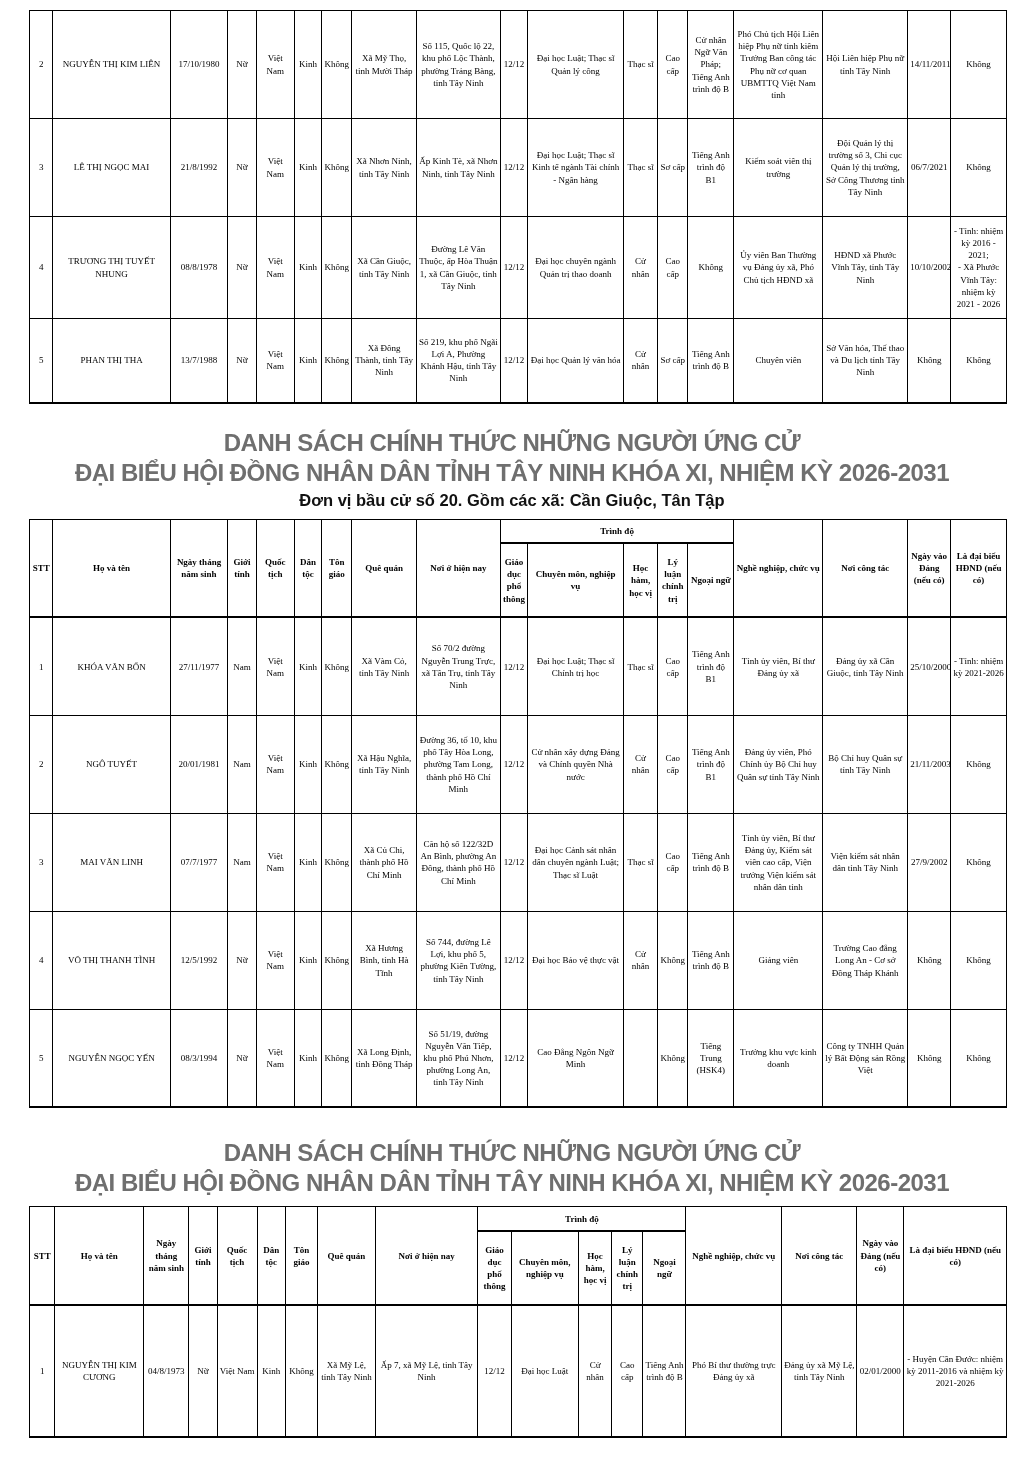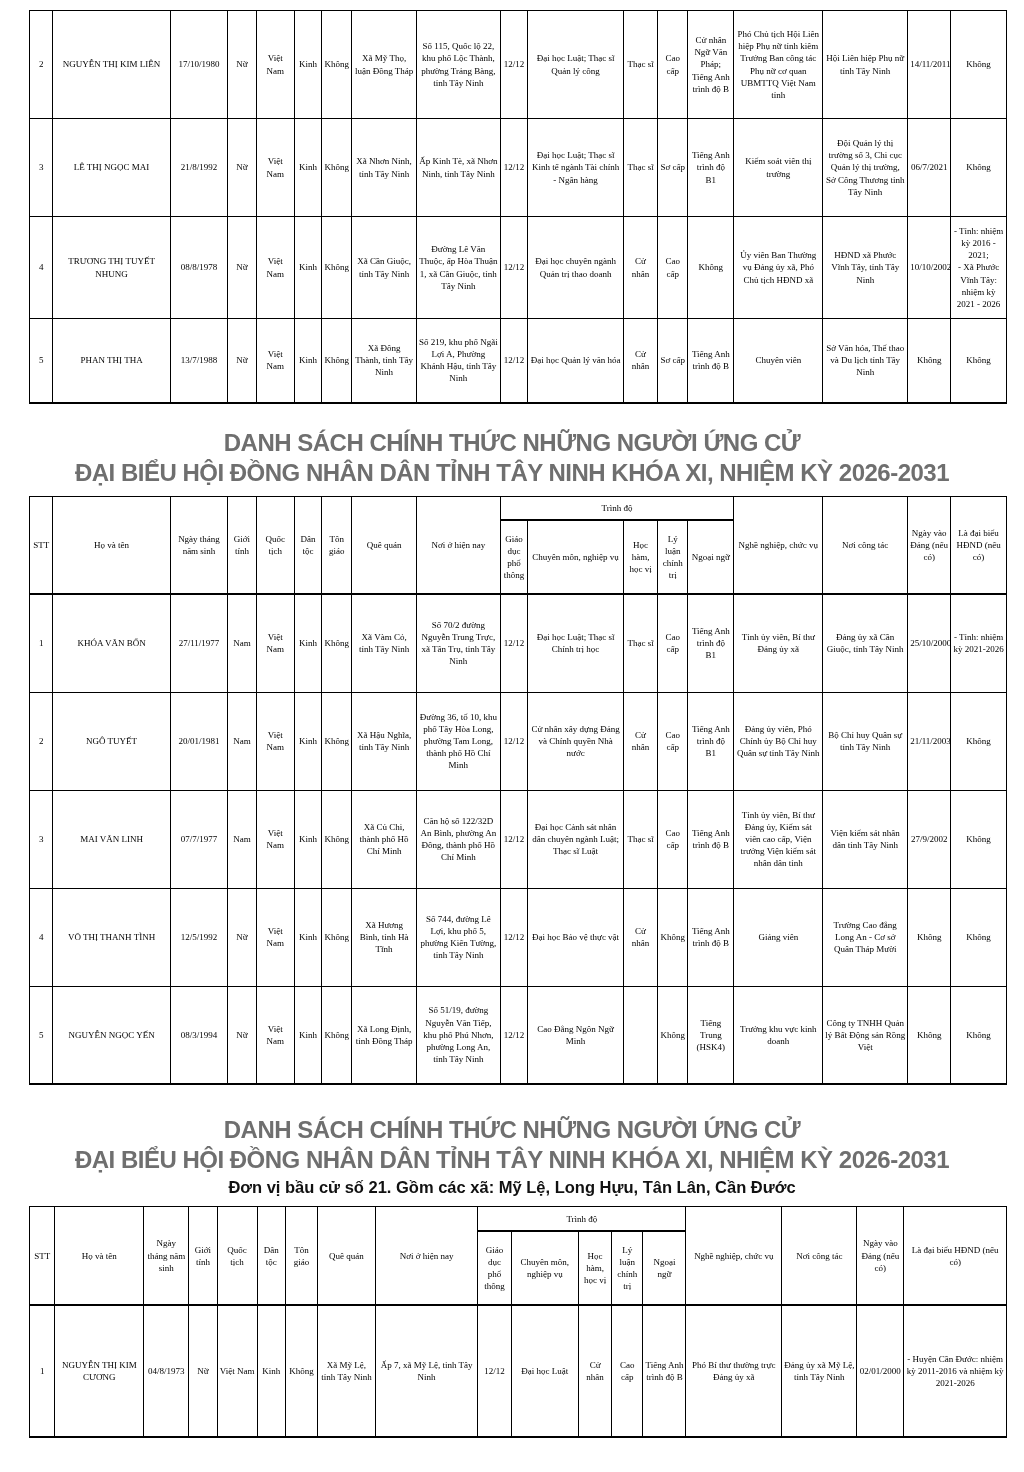--- a/index.html
+++ b/index.html
@@ -24,21 +24,21 @@
     border: 1px solid #000;
     font-size: 9px;
     line-height: 1.35;
     text-align: center;
     vertical-align: middle;
     padding: 2px 2px;
     white-space: pre-line;
     overflow: hidden;
   }
   table.doc-table th {
-    font-weight: normal;
+    font-weight: bold;
     font-size: 9px;
   }
   table.doc-table thead tr.group-row th { height: 24px; }
   table.doc-table thead tr.label-row th { height: 74px; }
   table.doc-table thead { border-bottom: 2px solid #000; }
   table.doc-table thead th { border-bottom-width: 2px; }
   td.name-cell { text-align: left; }
 
   .title-block { text-align: center; }
   .title-block.first { margin-top: 24px; margin-bottom: 8px; }
@@ -96,21 +96,21 @@
     </colgroup>
     <tbody>
         <tr>
           <td>2</td>
           <td class="name-cell">NGUYỄN THỊ KIM LIÊN</td>
           <td>17/10/1980</td>
           <td>Nữ</td>
           <td>Việt Nam</td>
           <td>Kinh</td>
           <td>Không</td>
-          <td>Xã Mỹ Thọ, luận Đồng Tháp</td>
+          <td>Xã Mỹ Thọ, tỉnh Mười Tháp</td>
           <td>Số 115, Quốc lộ 22, khu phố Lộc Thành, phường Trảng Bàng, tỉnh Tây Ninh</td>
           <td>12/12</td>
           <td>Đại học Luật; Thạc sĩ Quản lý công</td>
           <td>Thạc sĩ</td>
           <td>Cao cấp</td>
           <td>Cử nhân Ngữ Văn Pháp; Tiếng Anh trình độ B</td>
           <td>Phó Chủ tịch Hội Liên hiệp Phụ nữ tỉnh kiêm Trưởng Ban công tác Phụ nữ cơ quan UBMTTQ Việt Nam tỉnh</td>
           <td>Hội Liên hiệp Phụ nữ tỉnh Tây Ninh</td>
           <td>14/11/2011</td>
           <td>Không</td>
@@ -175,20 +175,21 @@
           <td>Sở Văn hóa, Thể thao và Du lịch tỉnh Tây Ninh</td>
           <td>Không</td>
           <td>Không</td>
         </tr>
       </tbody>
   </table>
 
   <div class="title-block first">
     <div class="title-line">DANH SÁCH CHÍNH THỨC NHỮNG NGƯỜI ỨNG CỬ</div>
     <div class="title-line">ĐẠI BIỂU HỘI ĐỒNG NHÂN DÂN TỈNH TÂY NINH KHÓA XI, NHIỆM KỲ 2026-2031</div>
+    <div class="unit-line">Đơn vị bầu cử số 20. Gồm các xã: Cần Giuộc, Tân Tập</div>
   </div>
 
   <table class="doc-table" id="table-unit20">
     <colgroup>
       <col style="width:2.4%">
         <col style="width:12.0%">
         <col style="width:5.9%">
         <col style="width:2.9%">
       <col style="width:3.9%">
         <col style="width:2.8%">
@@ -300,21 +301,21 @@
           <td>Kinh</td>
           <td>Không</td>
           <td>Xã Hương Bình, tỉnh Hà Tĩnh</td>
           <td>Số 744, đường Lê Lợi, khu phố 5, phường Kiến Tường, tỉnh Tây Ninh</td>
           <td>12/12</td>
           <td>Đại học Bảo vệ thực vật</td>
           <td>Cử nhân</td>
           <td>Không</td>
           <td>Tiếng Anh trình độ B</td>
           <td>Giảng viên</td>
-          <td>Trường Cao đẳng Long An - Cơ sở Quân Tháp Mười</td>
+          <td>Trường Cao đẳng Long An - Cơ sở Đồng Tháp Khánh</td>
           <td>Không</td>
           <td>Không</td>
         </tr>
         <tr>
           <td>5</td>
           <td class="name-cell">NGUYỄN NGỌC YẾN</td>
           <td>08/3/1994</td>
           <td>Nữ</td>
           <td>Việt Nam</td>
           <td>Kinh</td>
@@ -330,21 +331,20 @@
           <td>Công ty TNHH Quản lý Bất Động sản Rồng Việt</td>
           <td>Không</td>
           <td>Không</td>
         </tr>
       </tbody>
   </table>
 
   <div class="title-block second">
     <div class="title-line">DANH SÁCH CHÍNH THỨC NHỮNG NGƯỜI ỨNG CỬ</div>
     <div class="title-line">ĐẠI BIỂU HỘI ĐỒNG NHÂN DÂN TỈNH TÂY NINH KHÓA XI, NHIỆM KỲ 2026-2031</div>
-    <div class="unit-line">Đơn vị bầu cử số 21. Gồm các xã: Mỹ Lệ, Long Hựu, Tân Lân, Cần Đước</div>
   </div>
 
   <table class="doc-table" id="table-unit21">
     <colgroup>
       <col style="width:2.6%">
         <col style="width:9.1%">
         <col style="width:4.6%">
         <col style="width:2.9%">
       <col style="width:4.1%">
         <col style="width:2.9%">

